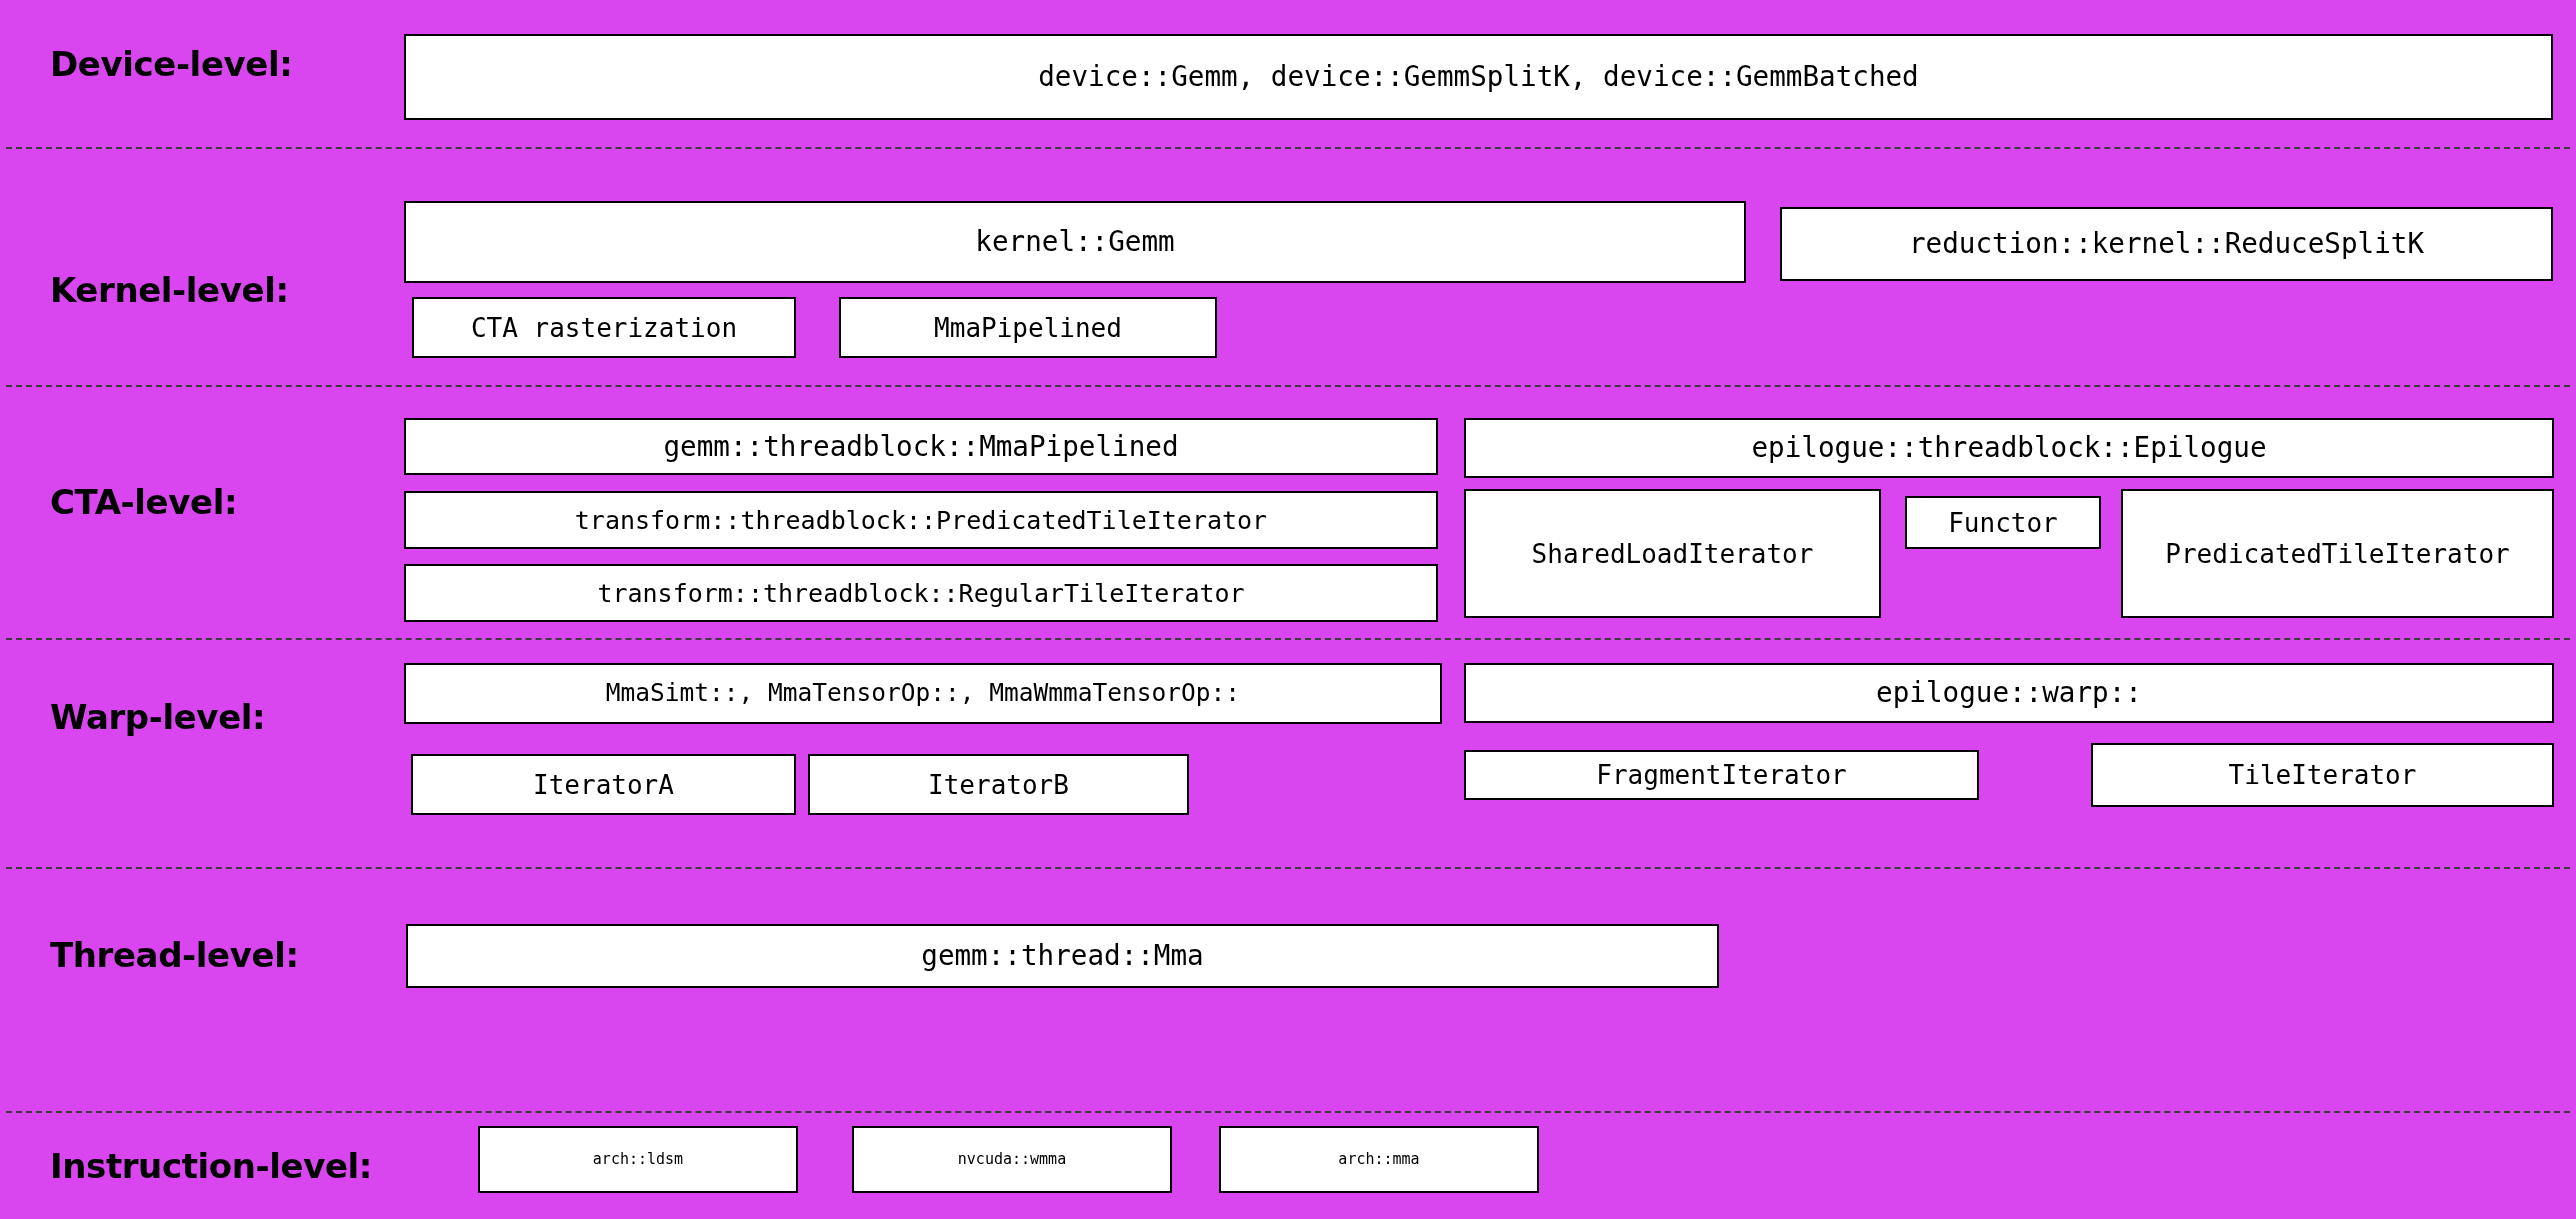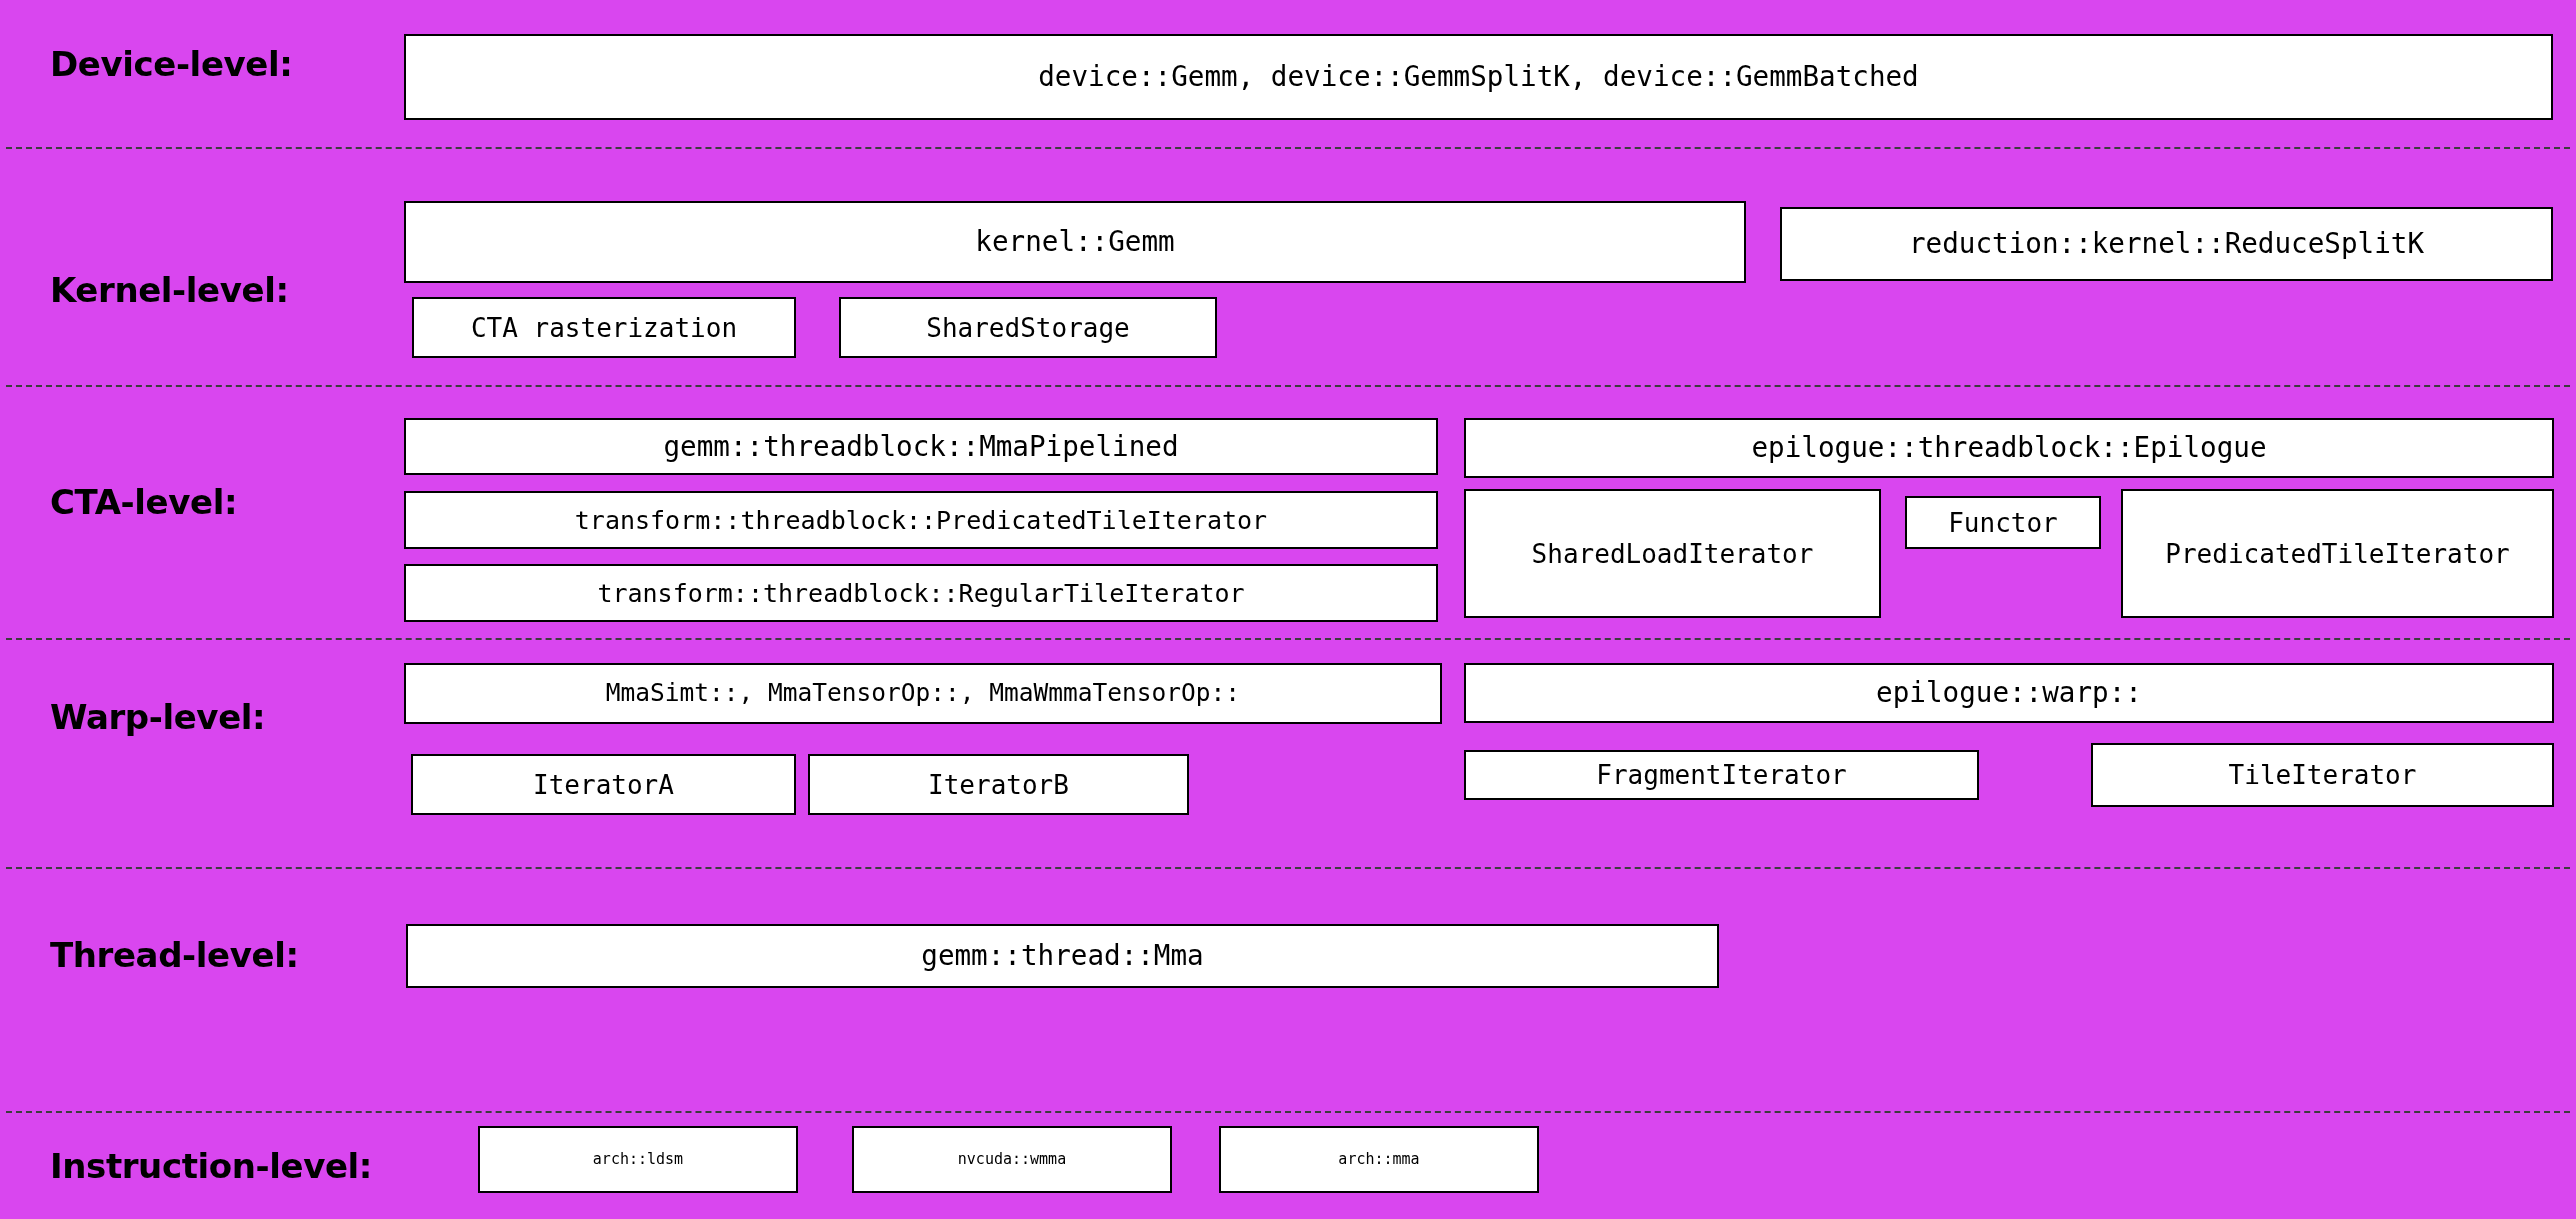--- a/index.html
+++ b/index.html
@@ -79,21 +79,21 @@
 
   <div class="box" style="left:1780px; top:207px; width:773px; height:74px;">
     <span class="txt">reduction::kernel::ReduceSplitK</span>
   </div>
 
   <div class="box f34" style="left:412px; top:297px; width:384px; height:61px;">
     <span class="txt">CTA rasterization</span>
   </div>
 
   <div class="box f34" style="left:839px; top:297px; width:378px; height:61px;">
-    <span class="txt">SharedStorage</span>
+    <span class="txt">MmaPipelined</span>
   </div>
 
   <div class="divider" style="top:385px;"></div>
 
   <div class="level-label" style="left:50px; top:482px;">CTA-level:</div>
 
   <div class="box" style="left:404px; top:418px; width:1034px; height:57px;">
     <span class="txt">gemm::threadblock::MmaPipelined</span>
   </div>
 

